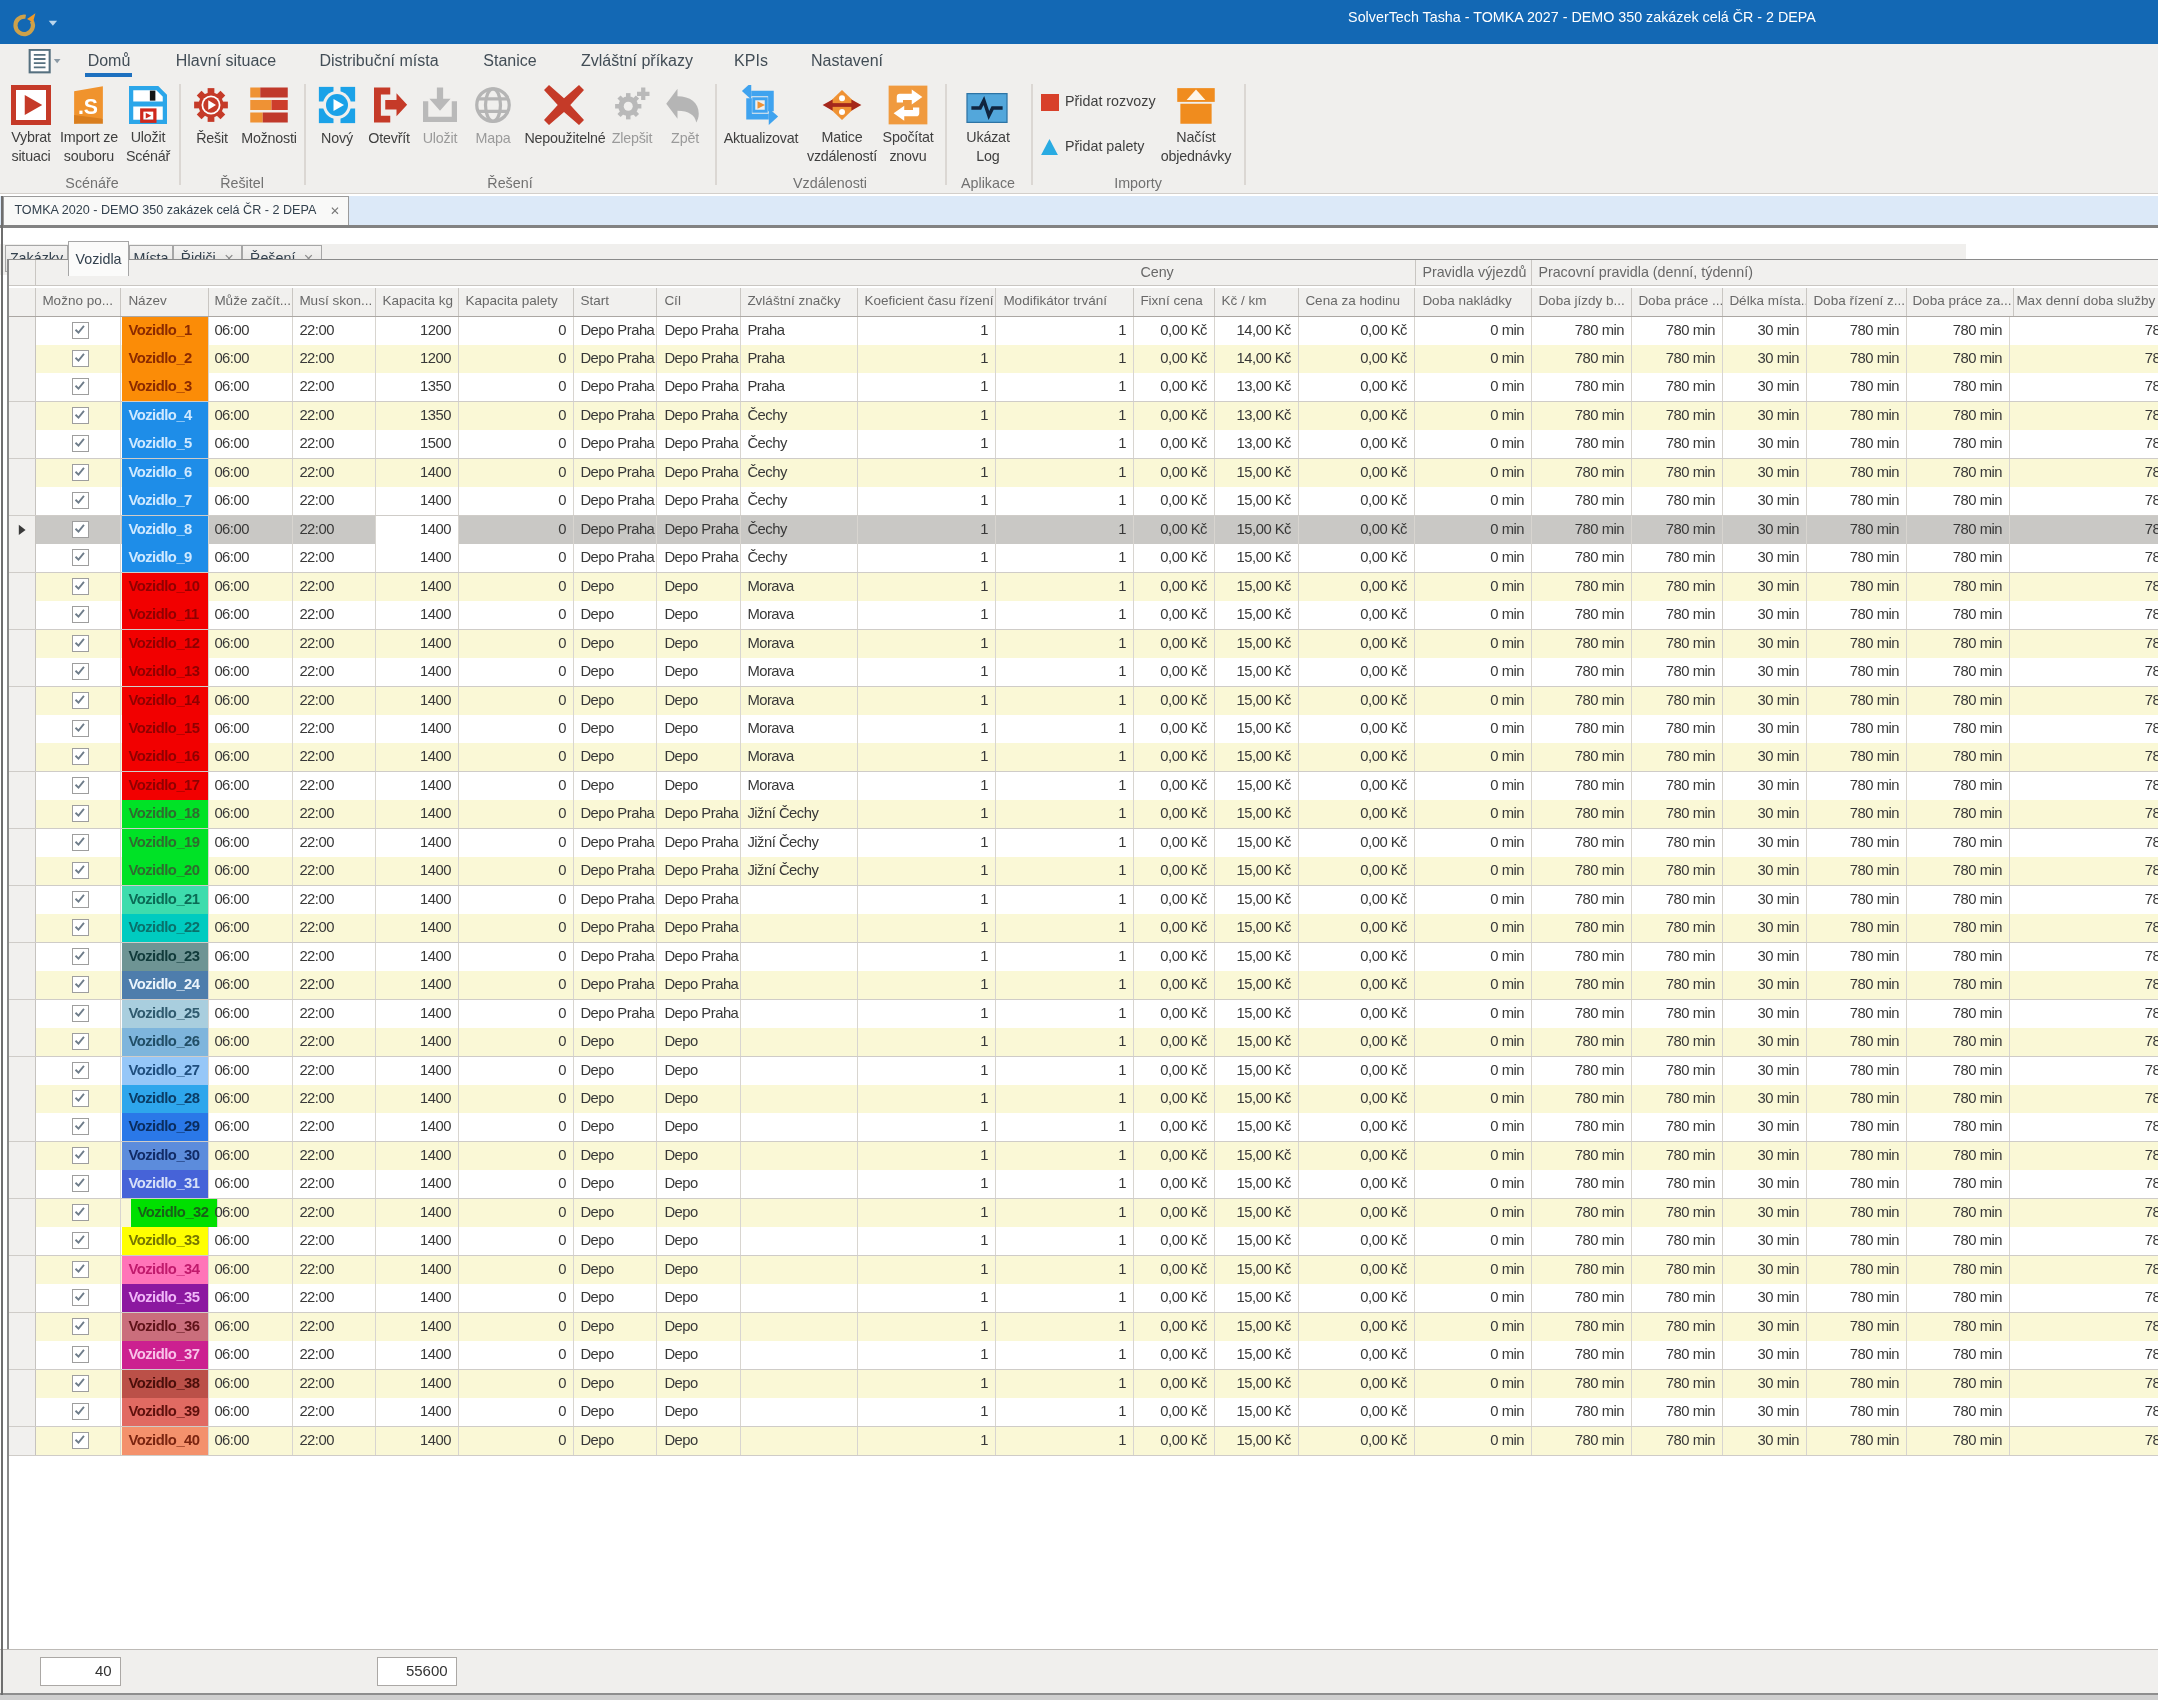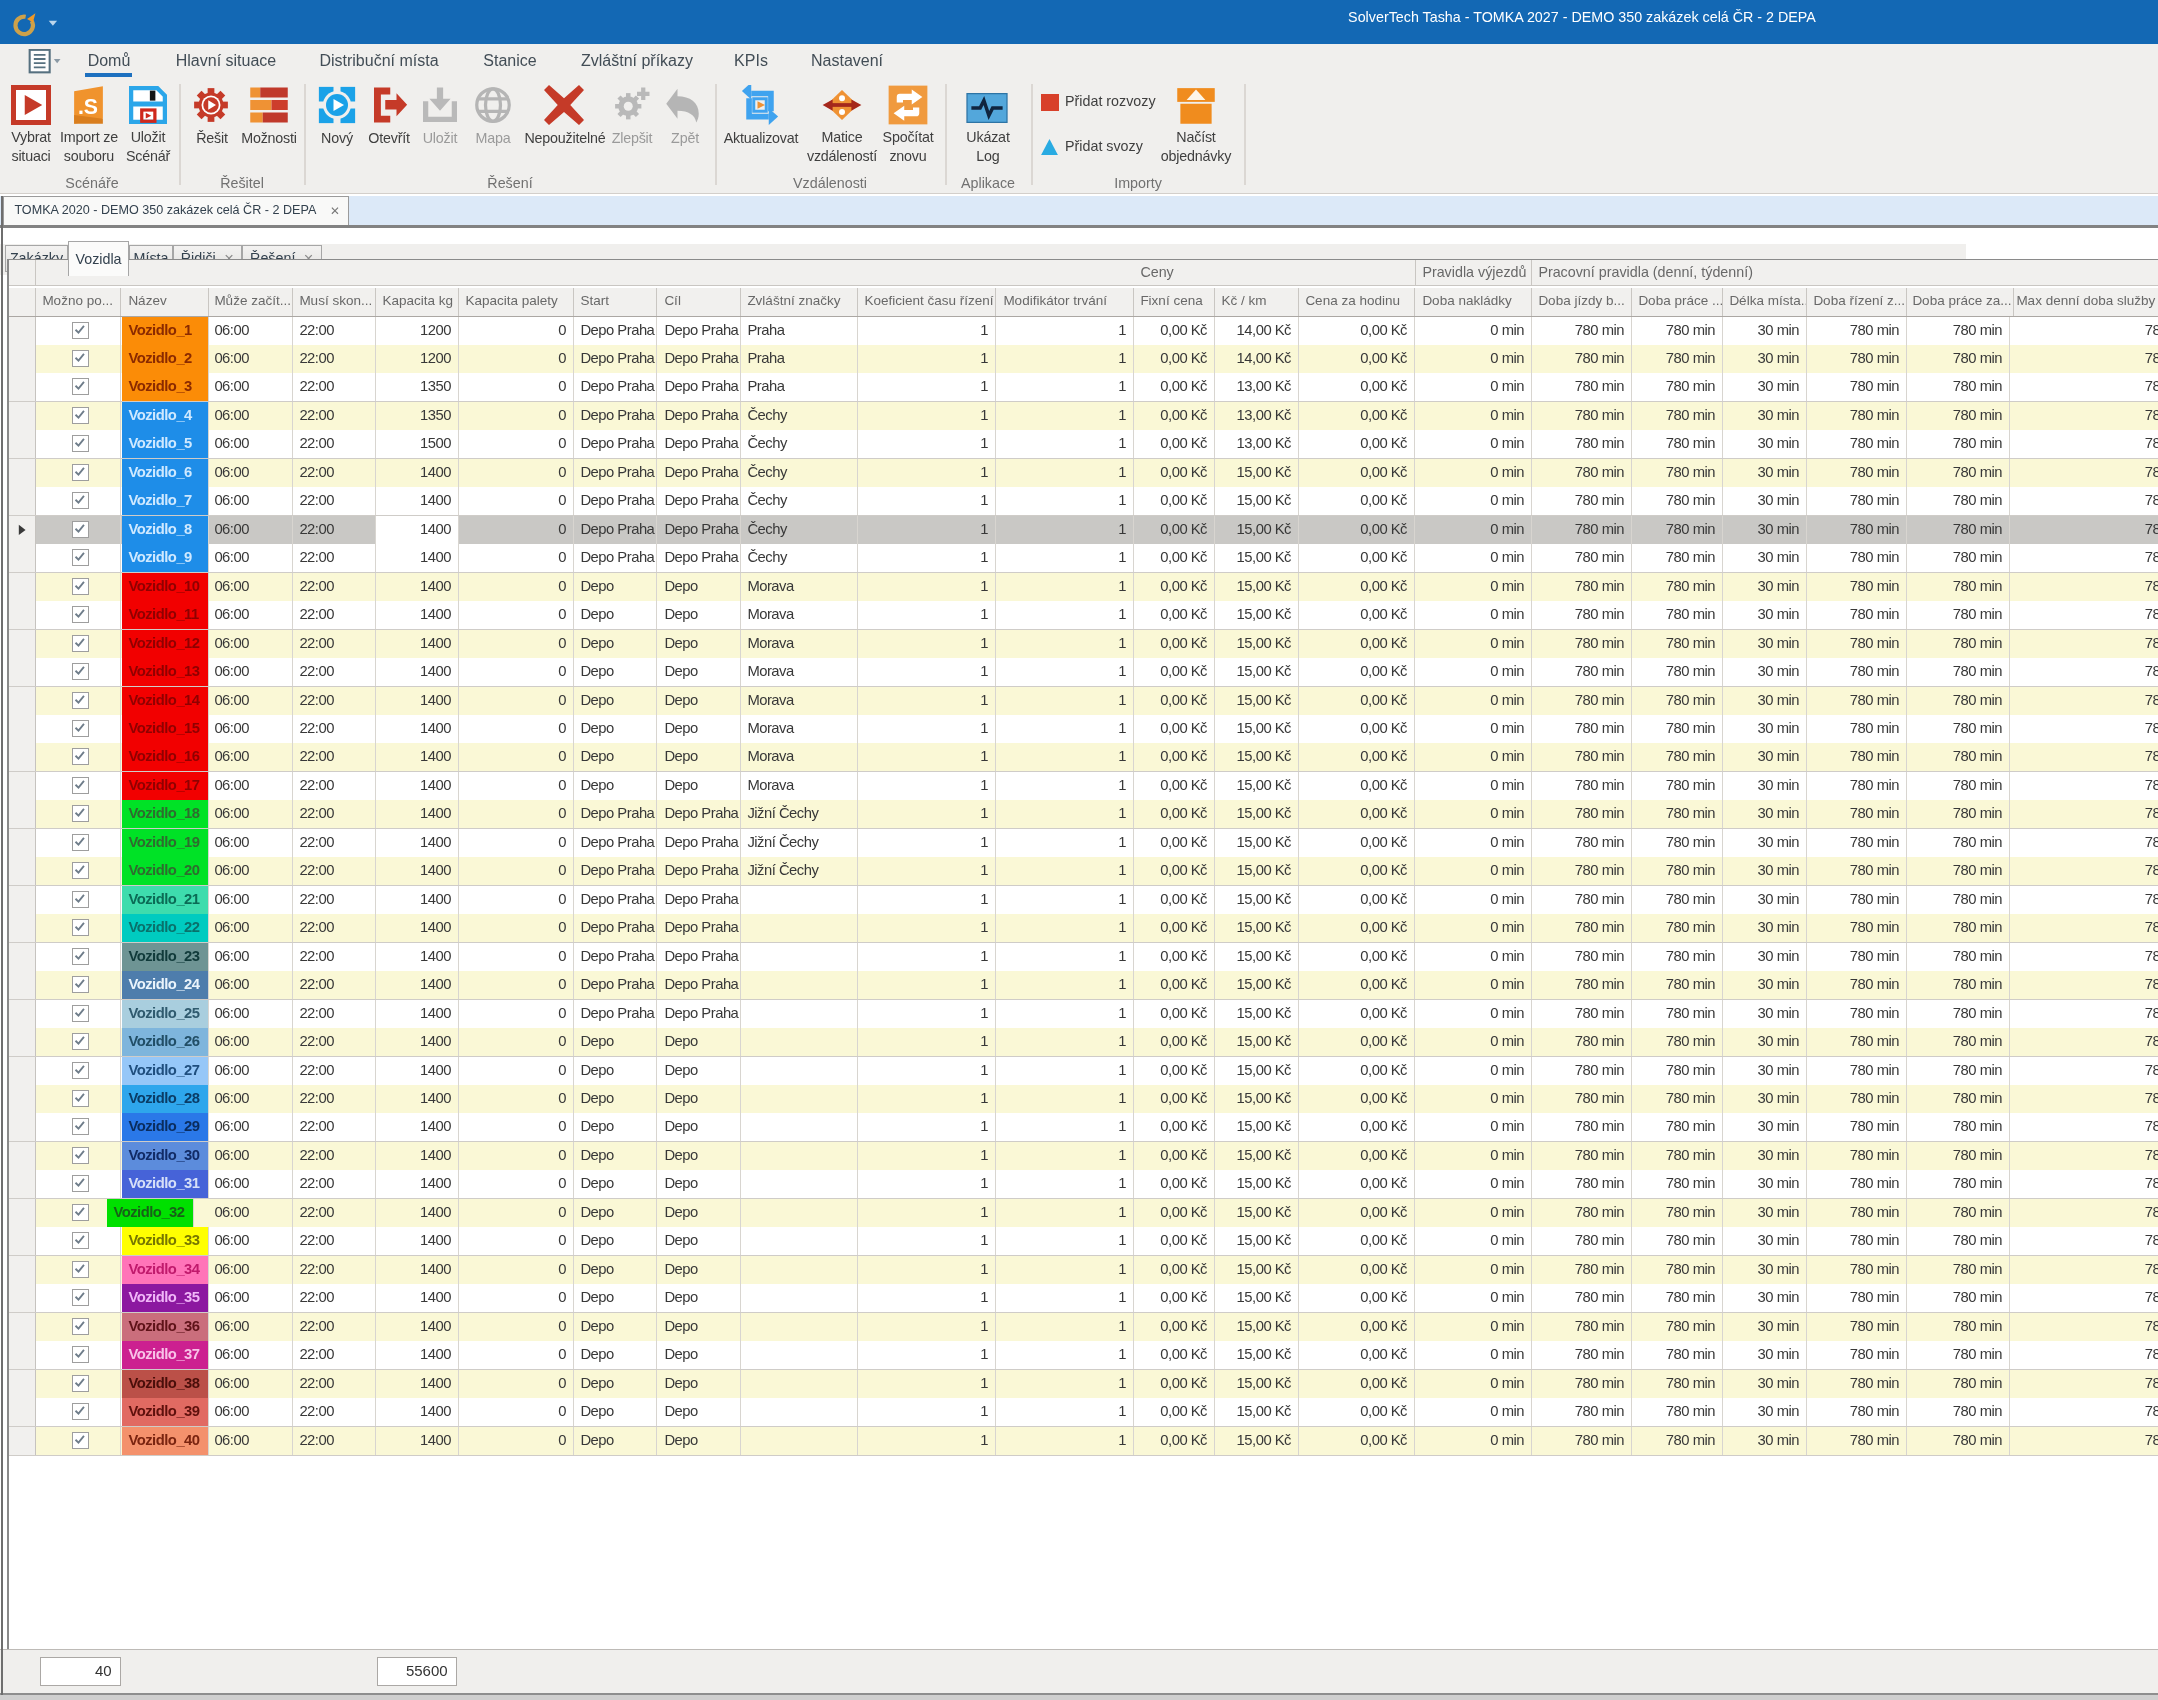--- a/index.html
+++ b/index.html
@@ -202,21 +202,21 @@
 <div class="rlbl dis" style="left:493px;top:49px">Mapa</div>
 <div class="rlbl " style="left:565px;top:49px">Nepoužitelné</div>
 <div class="rlbl dis" style="left:632px;top:49px">Zlepšit</div>
 <div class="rlbl dis" style="left:685px;top:49px">Zpět</div>
 <div class="rlbl " style="left:761px;top:49px">Aktualizovat</div>
 <div class="abs" style="left:1041px;top:13.5px;width:17.7px;height:17.7px;background:#d8402a;"></div>
 <div class="abs" style="left:1065px;top:12.6px;font-size:14.3px;color:#3f3f3f;">Přidat rozvozy</div>
 <svg class="abs" style="left:1041px;top:59px" width="17" height="16" viewBox="0 0 20 19">
         <path d="M10 0 L20 19 L0 19 Z" fill="#29abe2"></path>
       </svg>
-<div class="abs" style="left:1065px;top:58px;font-size:14.3px;color:#3f3f3f;">Přidat svozy</div>
+<div class="abs" style="left:1065px;top:58px;font-size:14.3px;color:#3f3f3f;">Přidat palety</div>
 </div>
 <div class="abs docstrip">
       <div class="doctab"><span style="padding-left:10px;">TOMKA 2020 - DEMO 350 zakázek celá ČR - 2 DEPA</span><span style="position:absolute;right:8.4px;top:0.8px;color:#777;font-size:11.8px;">✕</span></div>
     </div>
 <div class="abs stripline"></div>
 <div class="abs innerstrip">
 <div class="itab" style="left:5px;width:63px;">Zakázky</div>
 <div class="itab act" style="left:68px;width:61px;">Vozidla</div>
 <div class="itab" style="left:129px;width:44px;">Místa</div>
 <div class="itab" style="left:173px;width:69px;">Řidiči&nbsp;&nbsp;<span class="ix">✕</span></div>
@@ -1123,21 +1123,21 @@
         <div class="cell" style="left:1897px;width:104px;text-align:right;padding-right:6.7px;line-height:27px;">780 min</div>
         <div class="cell" style="left:2001px;width:192px;text-align:right;padding-right:6.7px;line-height:27px;">780 min</div>
       </div>
       <div class="grow" style="top:939px;height:28.5px;background:#faf8d6;border-bottom:1.3px solid #cfccc8;">
         <div class="cell" style="left:0px;width:27px;background:#f1f0ee;border-right:1.7px solid #c6c3bf;"></div>
         <div class="cell" style="left:27px;width:85px;">
           <div style="position:absolute;left:36px;top:5px;width:17px;height:17px;background:#fff;border:1.7px solid #9e9e9e;"><svg width="13.5" height="13.5" viewBox="0 0 16 16">
               <path d="M3 8 L6.5 11.5 L13 3.5" fill="none" stroke="#6f7d8a" stroke-width="2.2"></path>
             </svg></div>
         </div>
-        <div class="cell" style="left:98px;width:87px;background:#00e000;color:#186018;font-weight:bold;padding-left:6.7px;line-height:27px;">Vozidlo_32</div>
+        <div class="cell" style="left:122px;width:87px;background:#00e000;color:#186018;font-weight:bold;padding-left:6.7px;line-height:27px;">Vozidlo_32</div>
         <div class="cell" style="left:199px;width:85px;padding-left:6.7px;line-height:27px;">06:00</div>
         <div class="cell" style="left:284px;width:83px;padding-left:6.7px;line-height:27px;">22:00</div>
         <div class="cell" style="left:367px;width:83px;text-align:right;padding-right:6.7px;line-height:27px;">1400</div>
         <div class="cell" style="left:450px;width:115px;text-align:right;padding-right:6.7px;line-height:27px;">0</div>
         <div class="cell" style="left:565px;width:83px;padding-left:6.7px;line-height:27px;">Depo</div>
         <div class="cell" style="left:649px;width:83px;padding-left:6.7px;line-height:27px;">Depo</div>
         <div class="cell" style="left:732px;width:117px;padding-left:6.7px;line-height:27px;"></div>
         <div class="cell" style="left:849px;width:138px;text-align:right;padding-right:6.7px;line-height:27px;">1</div>
         <div class="cell" style="left:988px;width:137px;text-align:right;padding-right:6.7px;line-height:27px;">1</div>
         <div class="cell" style="left:1125px;width:81px;text-align:right;padding-right:6.7px;line-height:27px;">0,00 Kč</div>

